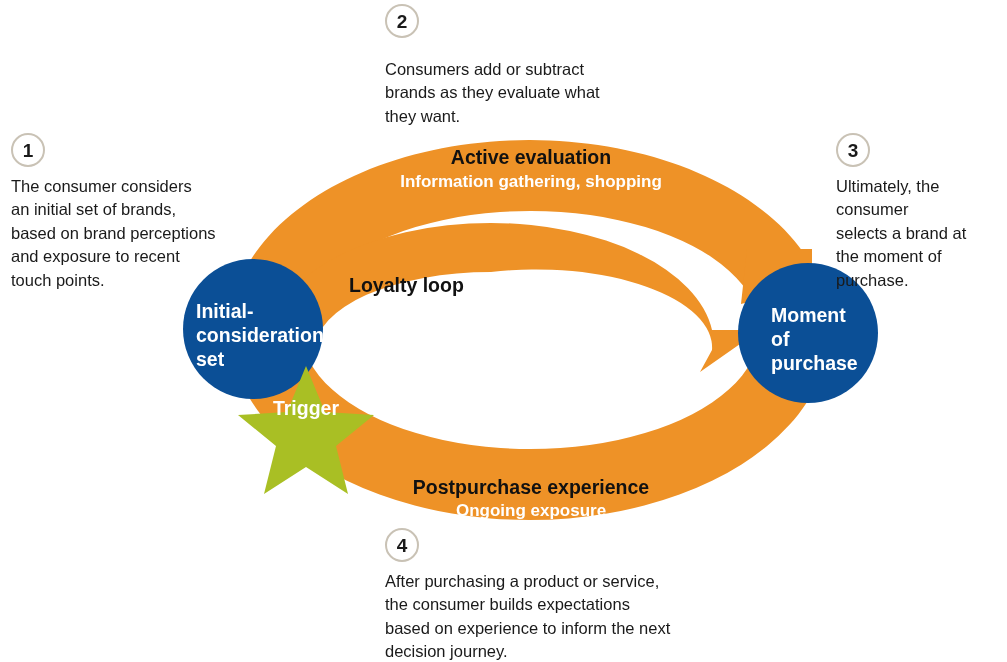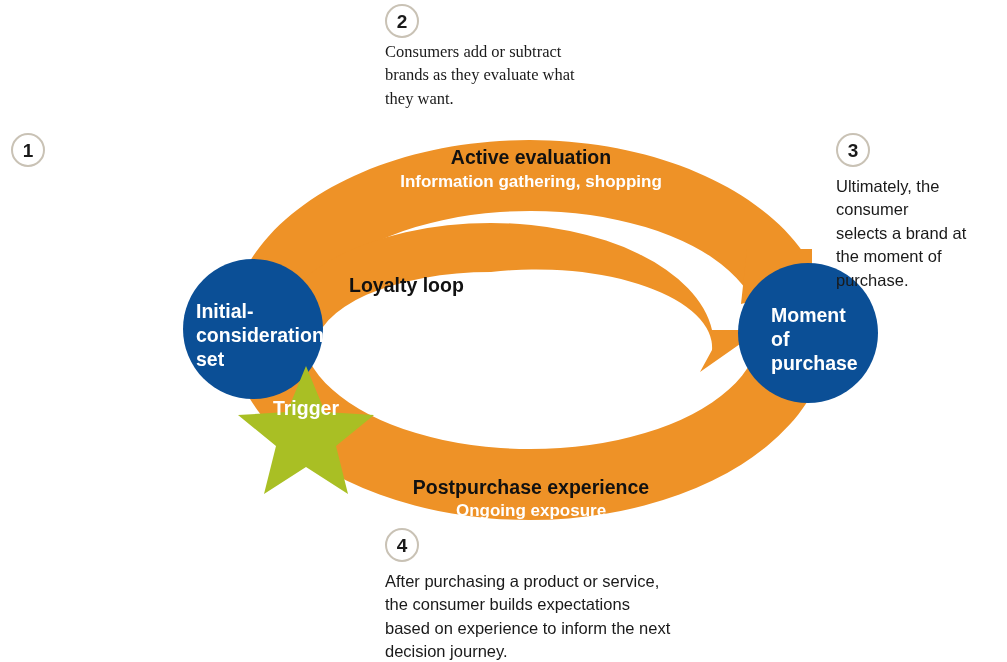--- a/index.html
+++ b/index.html
@@ -39,21 +39,21 @@
   .note {
     position: absolute;
     font-size: 16.5px;
     line-height: 1.42;
     color: #1a1a1a;
     font-family: "Liberation Sans", sans-serif;
     white-space: pre-line;
   }
 
   #note1 { left: 11px;  top: 175px; width: 210px; }
-  #note2 { left: 385px; top: 40px;  width: 240px; font-family: Liberation Serif, serif; }
+  #note2 { left: 385px; top: 58px;  width: 240px; }
   #note3 { left: 836px; top: 175px; width: 180px; }
   #note4 { left: 385px; top: 570px; width: 300px; }
 
   #badge1 { left: 11px;  top: 133px; }
   #badge2 { left: 385px; top: 4px;   }
   #badge3 { left: 836px; top: 133px; }
   #badge4 { left: 385px; top: 528px; }
 
   
   #diagram {
@@ -163,20 +163,25 @@
 
     <text class="loop-label" x="349" y="292">Loyalty loop</text>
 
   </svg>
 
   <div class="badge" id="badge1">1</div>
   <div class="badge" id="badge2">2</div>
   <div class="badge" id="badge3">3</div>
   <div class="badge" id="badge4">4</div>
 
+  <div class="note" id="note1">The consumer considers
+an initial set of brands,
+based on brand perceptions
+and exposure to recent
+touch points.</div>
   <div class="note" id="note2">Consumers add or subtract
 brands as they evaluate what
 they want.</div>
   <div class="note" id="note3">Ultimately, the consumer
 selects a brand at
 the moment of purchase.</div>
   <div class="note" id="note4">After purchasing a product or service,
 the consumer builds expectations
 based on experience to inform the next
 decision journey.</div>

